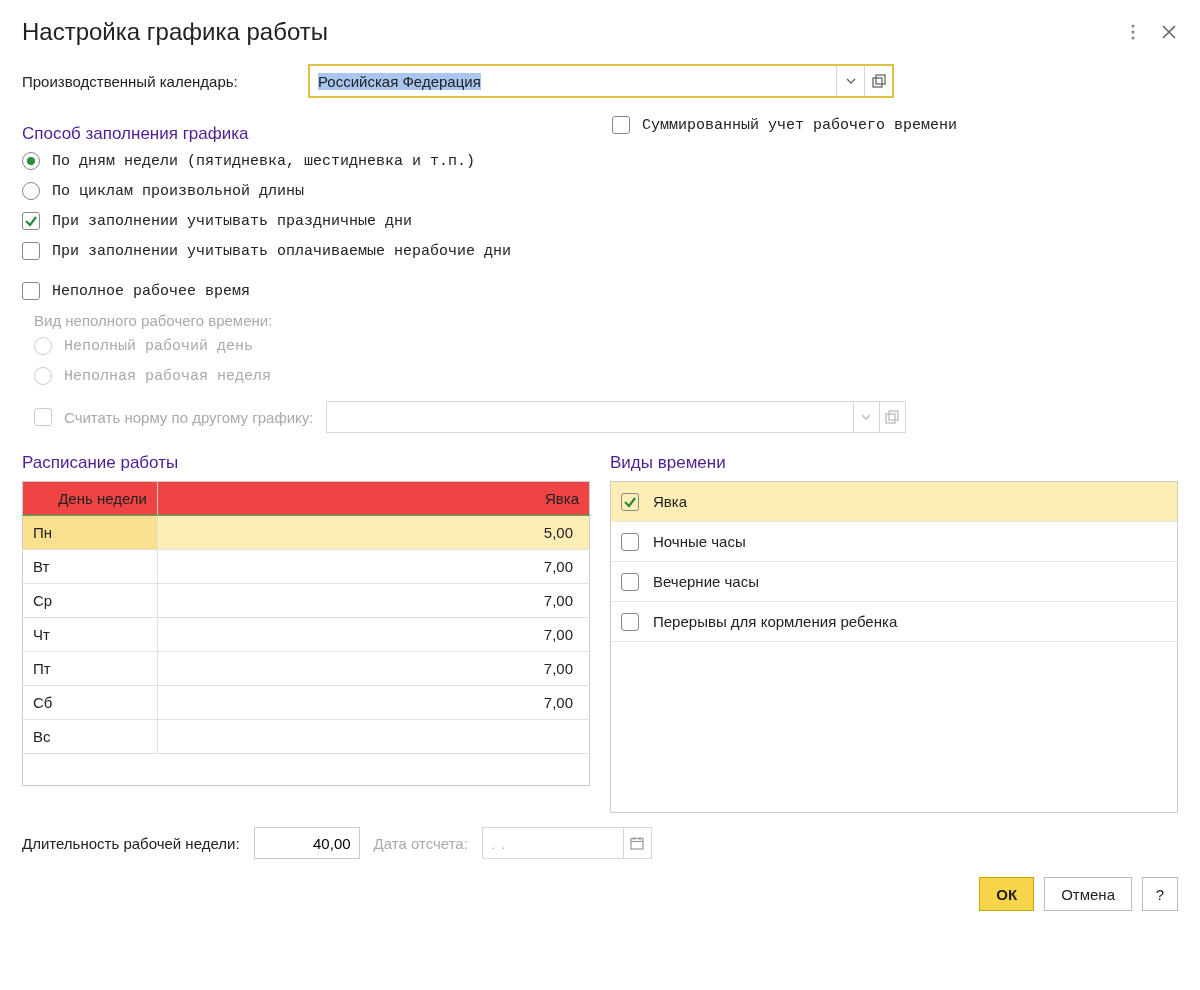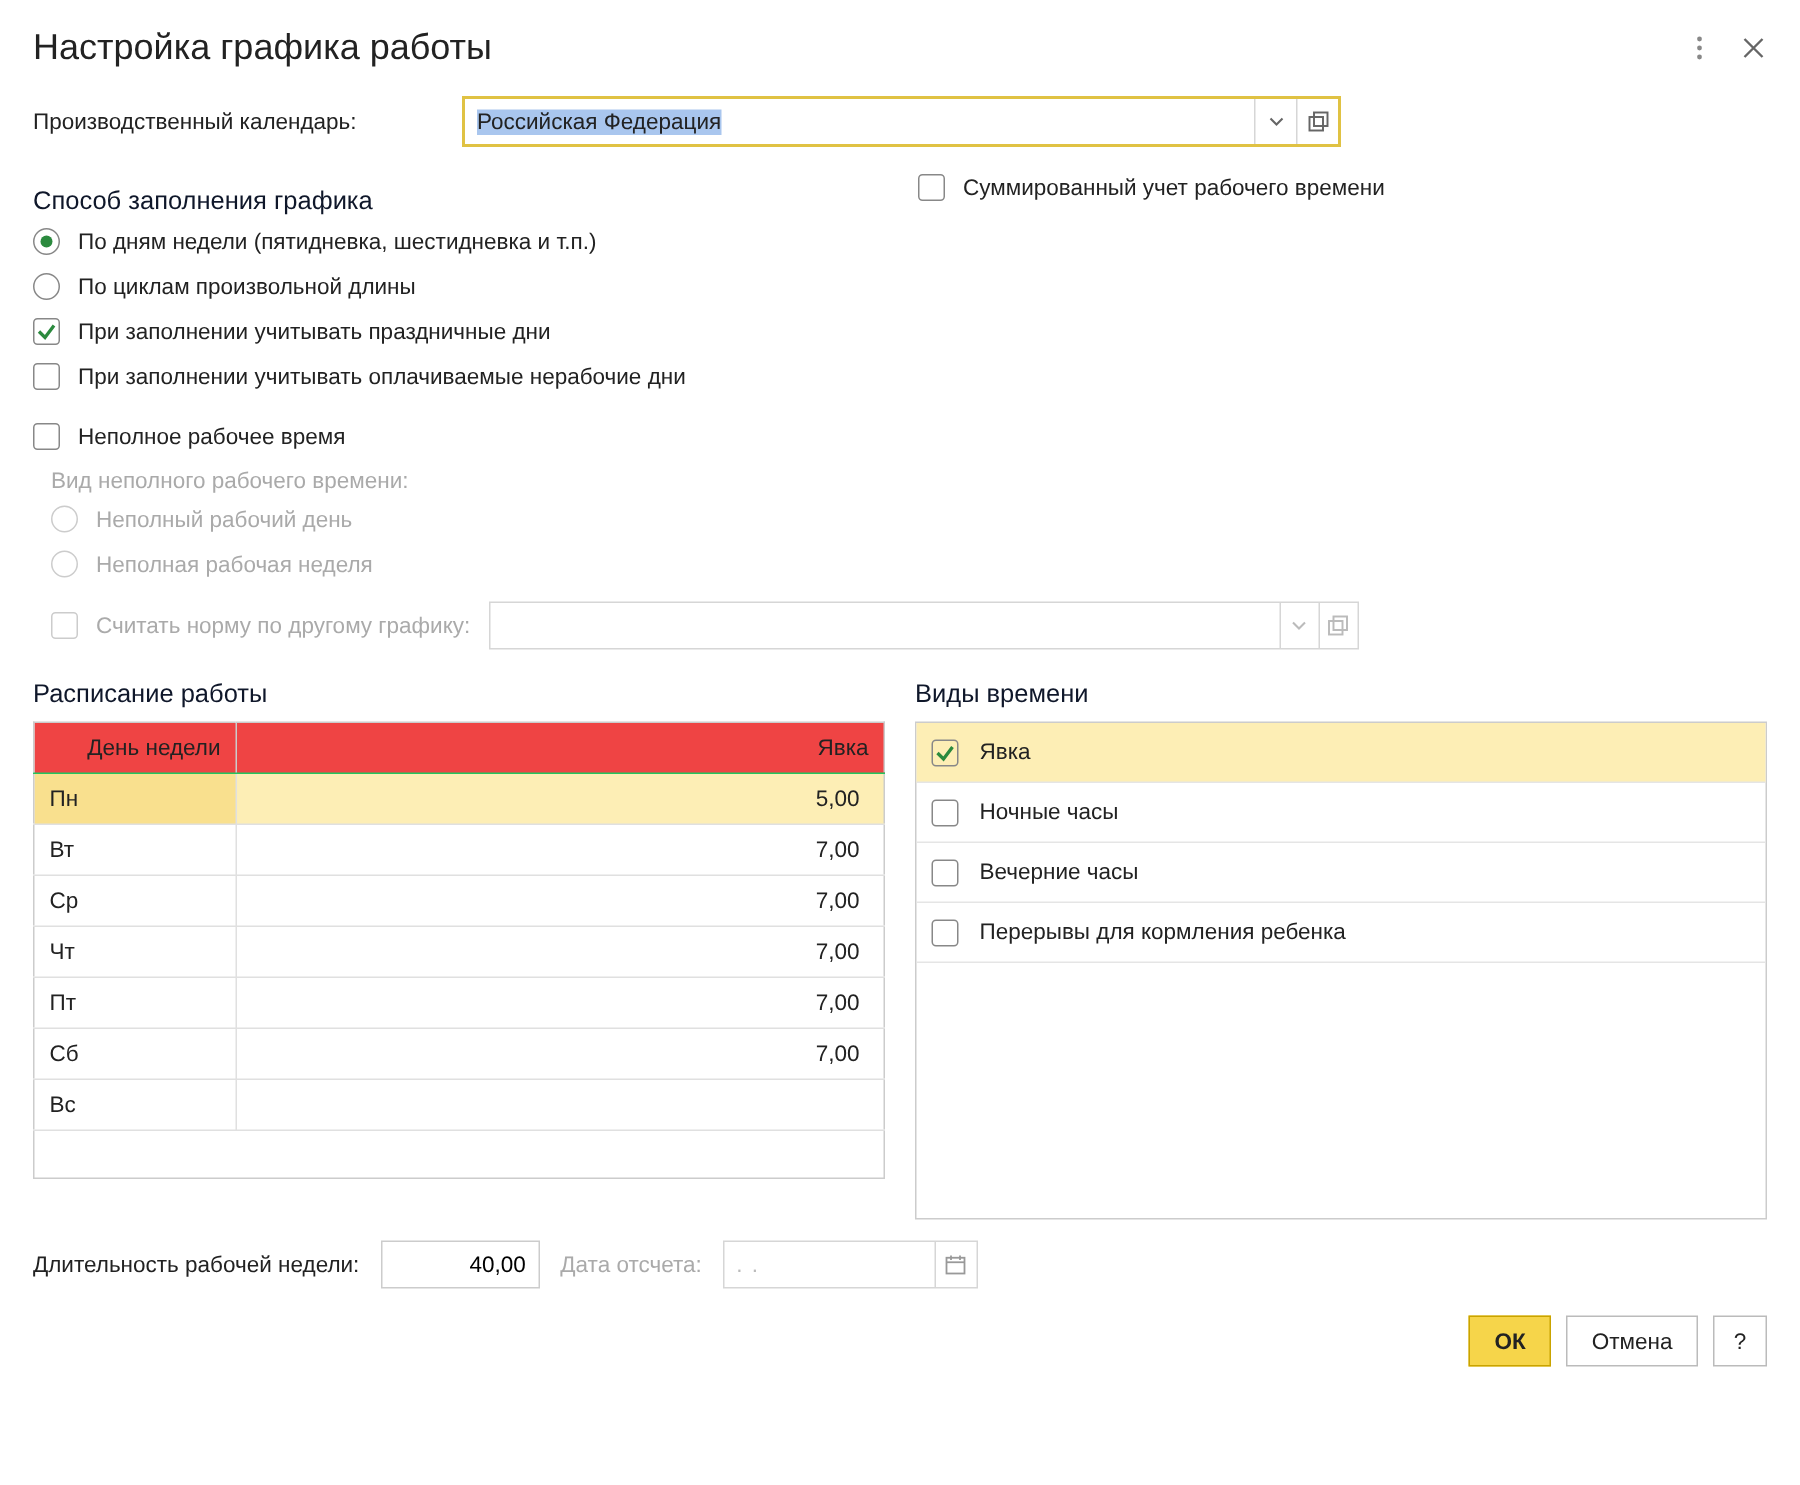--- a/index.html
+++ b/index.html
@@ -42,27 +42,27 @@
     font-size: 15px;
   }
   .selectbox .value span.sel { background: #a9c6ee; }
   .selectbox .btn {
     width: 28px; height: 100%;
     border-left: 1px solid #d6d6d6;
     display: flex; align-items: center; justify-content: center;
     color: #666; cursor: pointer;
   }
   .section-title {
-    color: #0f172a; font-size: 17px; margin: 14px 0 8px 0;
+    color: #4c1d95; font-size: 17px; margin: 14px 0 8px 0;
   }
   .two-col { display: flex; gap: 30px; }
   .left-col { width: 560px; }
   .right-col-top { padding-top: 6px; }
   .radio-row, .check-row {
-    display: flex; align-items: center; gap: 12px; margin-bottom: 12px;
+    display: flex; align-items: center; gap: 12px; margin-bottom: 12px; font-family: Liberation Mono, monospace;
   }
   .radio {
     width: 18px; height: 18px; border: 1.5px solid #888; border-radius: 50%;
     display: flex; align-items: center; justify-content: center; cursor: pointer;
     flex-shrink: 0;
   }
   .radio.checked::after {
     content: ""; width: 8px; height: 8px; background: #2b8a3e; border-radius: 50%;
   }
   .radio.disabled { border-color: #ccc; cursor: default; }

